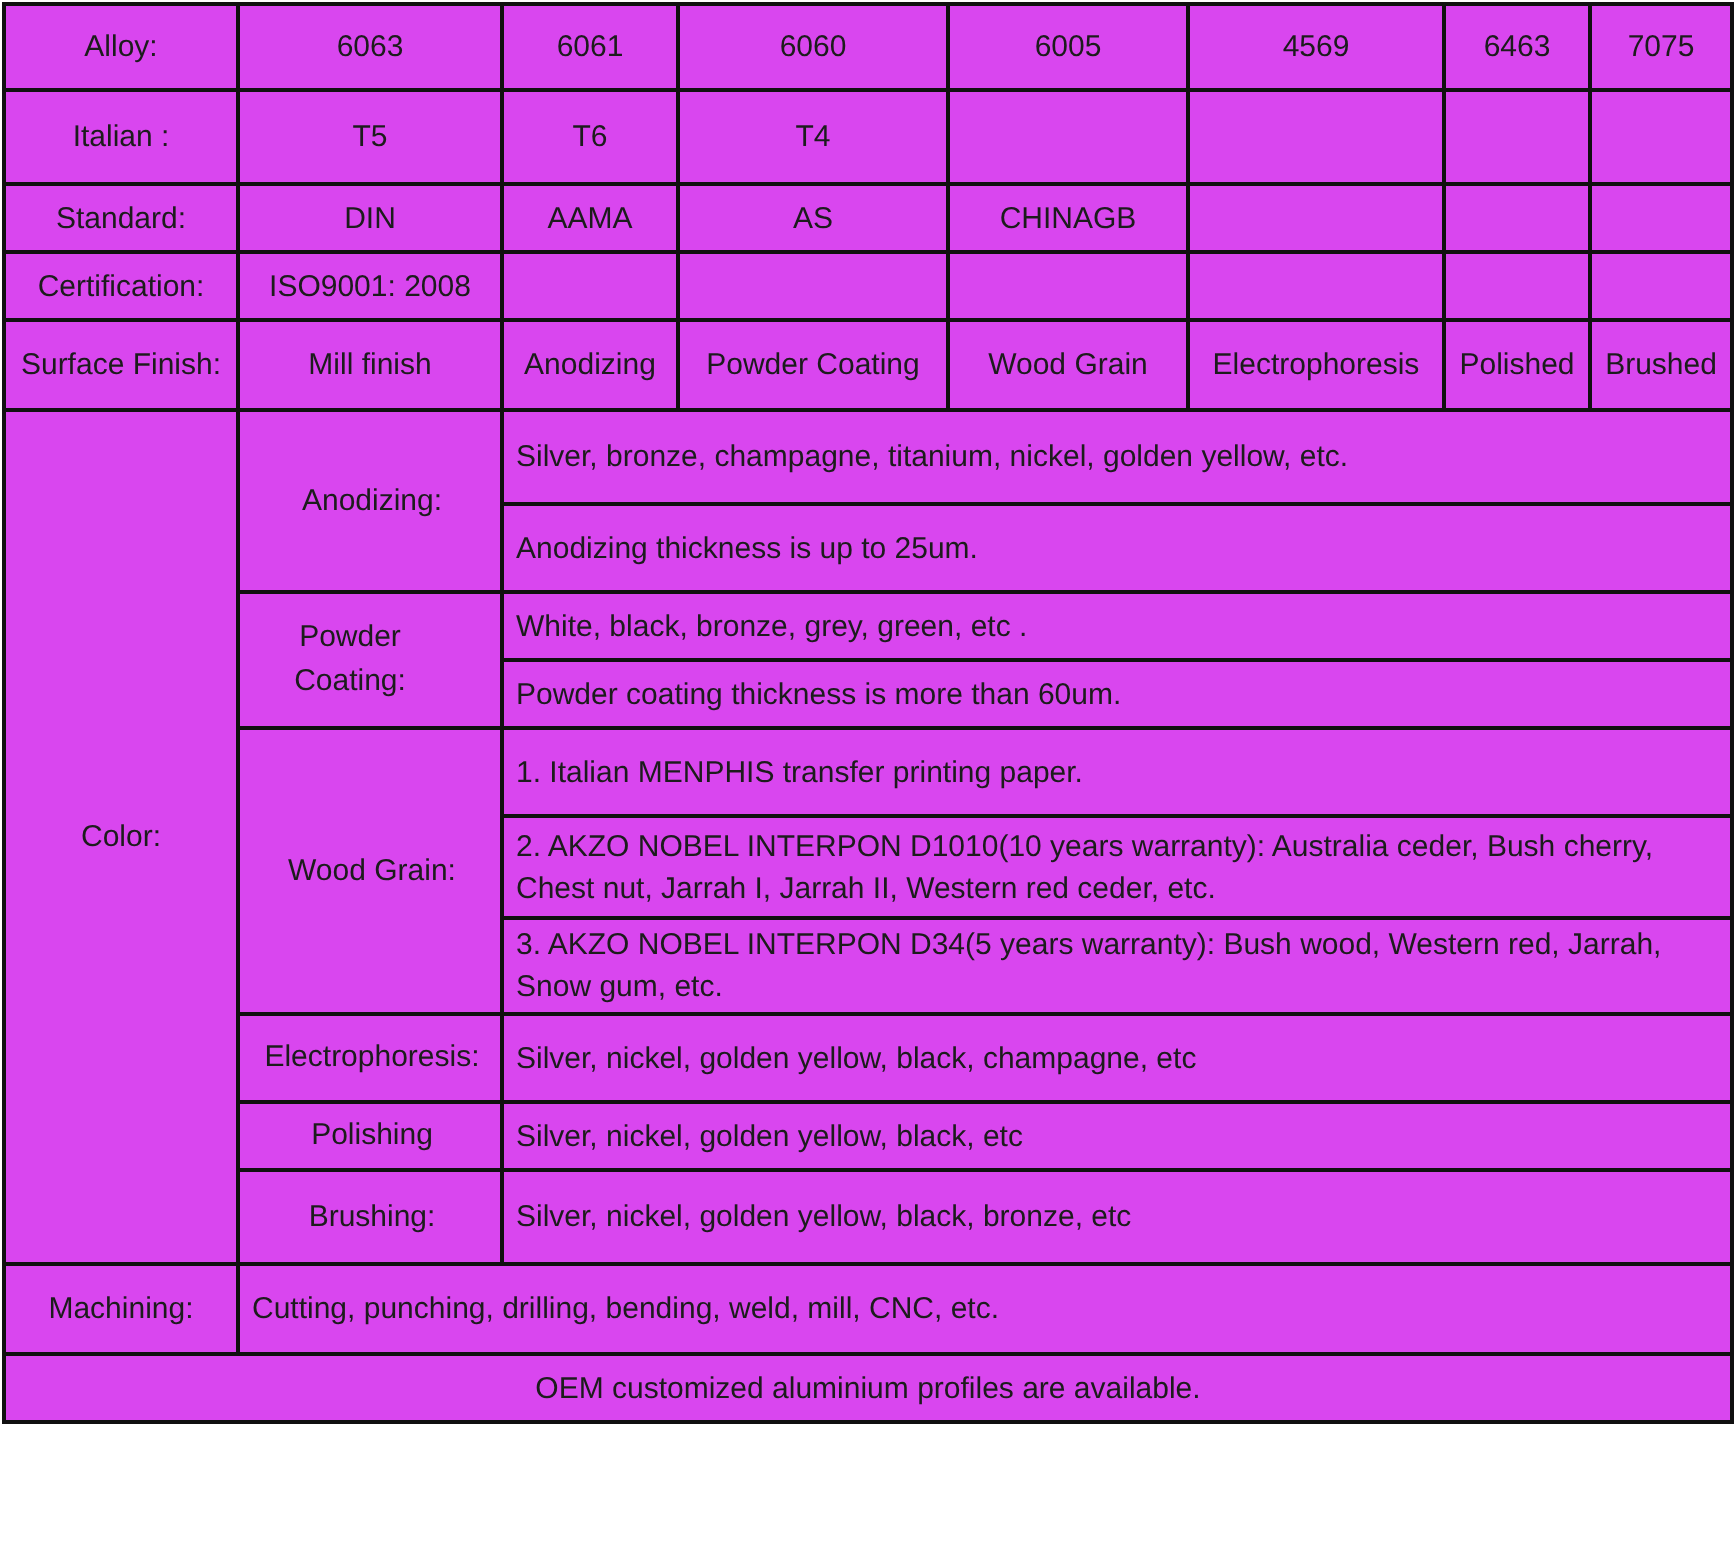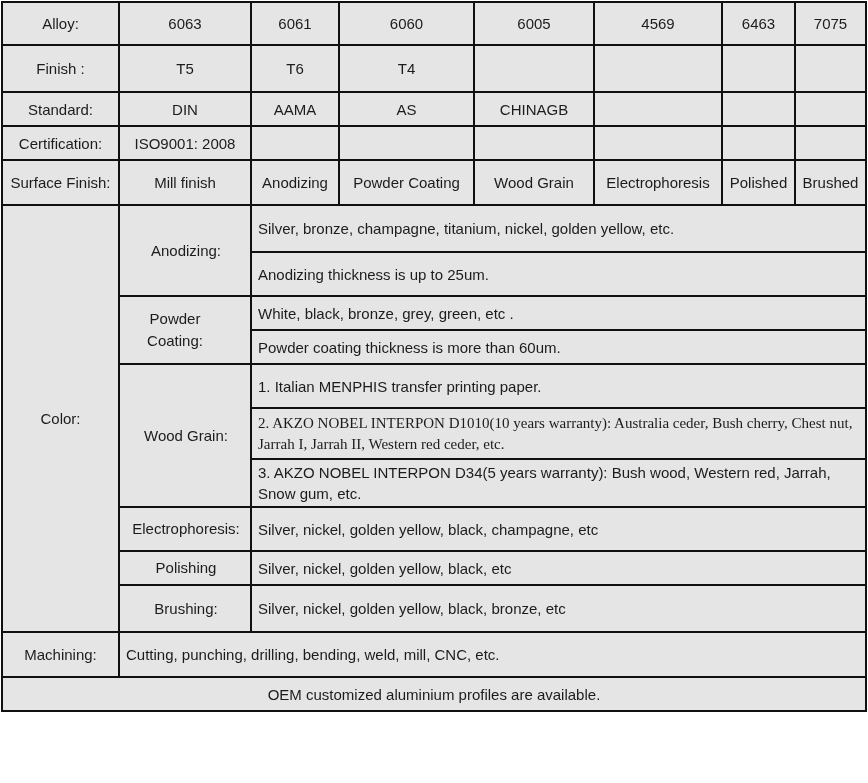--- a/index.html
+++ b/index.html
@@ -14,21 +14,21 @@
     padding: 1px;
     font-family: "Liberation Sans", sans-serif;
   }
   table.spec {
     border-collapse: collapse;
     table-layout: fixed;
     width: 864px;
     font-family: "Liberation Sans", sans-serif;
     font-size: 15px;
     color: #1c1c1c;
-    background: #e5e5e5;
+    background: #d946ef;
   }
   table.spec td {
     border: 2px solid #101010;
     overflow: hidden;
     vertical-align: middle;
     box-sizing: border-box;
   }
   td.lbl {
     text-align: center;
     padding: 2px 3px;
@@ -52,21 +52,21 @@
   }
   td.oem {
     text-align: center;
     padding: 2px 4px;
   }
   tr.h43 { height: 43px; }
   tr.h44 { height: 44px; }
   tr.h45 { height: 45px; }
   tr.h46 { height: 34px; }
   tr.h47 { height: 47px; }
-  tr.h51 { height: 51px; font-family: Liberation Serif, serif; }
+  tr.h51 { height: 51px; }
 </style>
 </head>
 <body>
 
 <div class="page">
   <table class="spec">
     <colgroup>
       <col style="width:117px">
       <col style="width:132px">
       <col style="width:88px">
@@ -83,21 +83,21 @@
       <td class="val">6063</td>
       <td class="val">6061</td>
       <td class="val">6060</td>
       <td class="val">6005</td>
       <td class="val">4569</td>
       <td class="val">6463</td>
       <td class="val">7075</td>
     </tr>
 
     <tr class="h47">
-      <td class="lbl">Finish :</td>
+      <td class="lbl">Italian :</td>
       <td class="val">T5</td>
       <td class="val">T6</td>
       <td class="val">T4</td>
       <td class="val"></td>
       <td class="val"></td>
       <td class="val"></td>
       <td class="val"></td>
     </tr>
 
     <tr class="h46">

